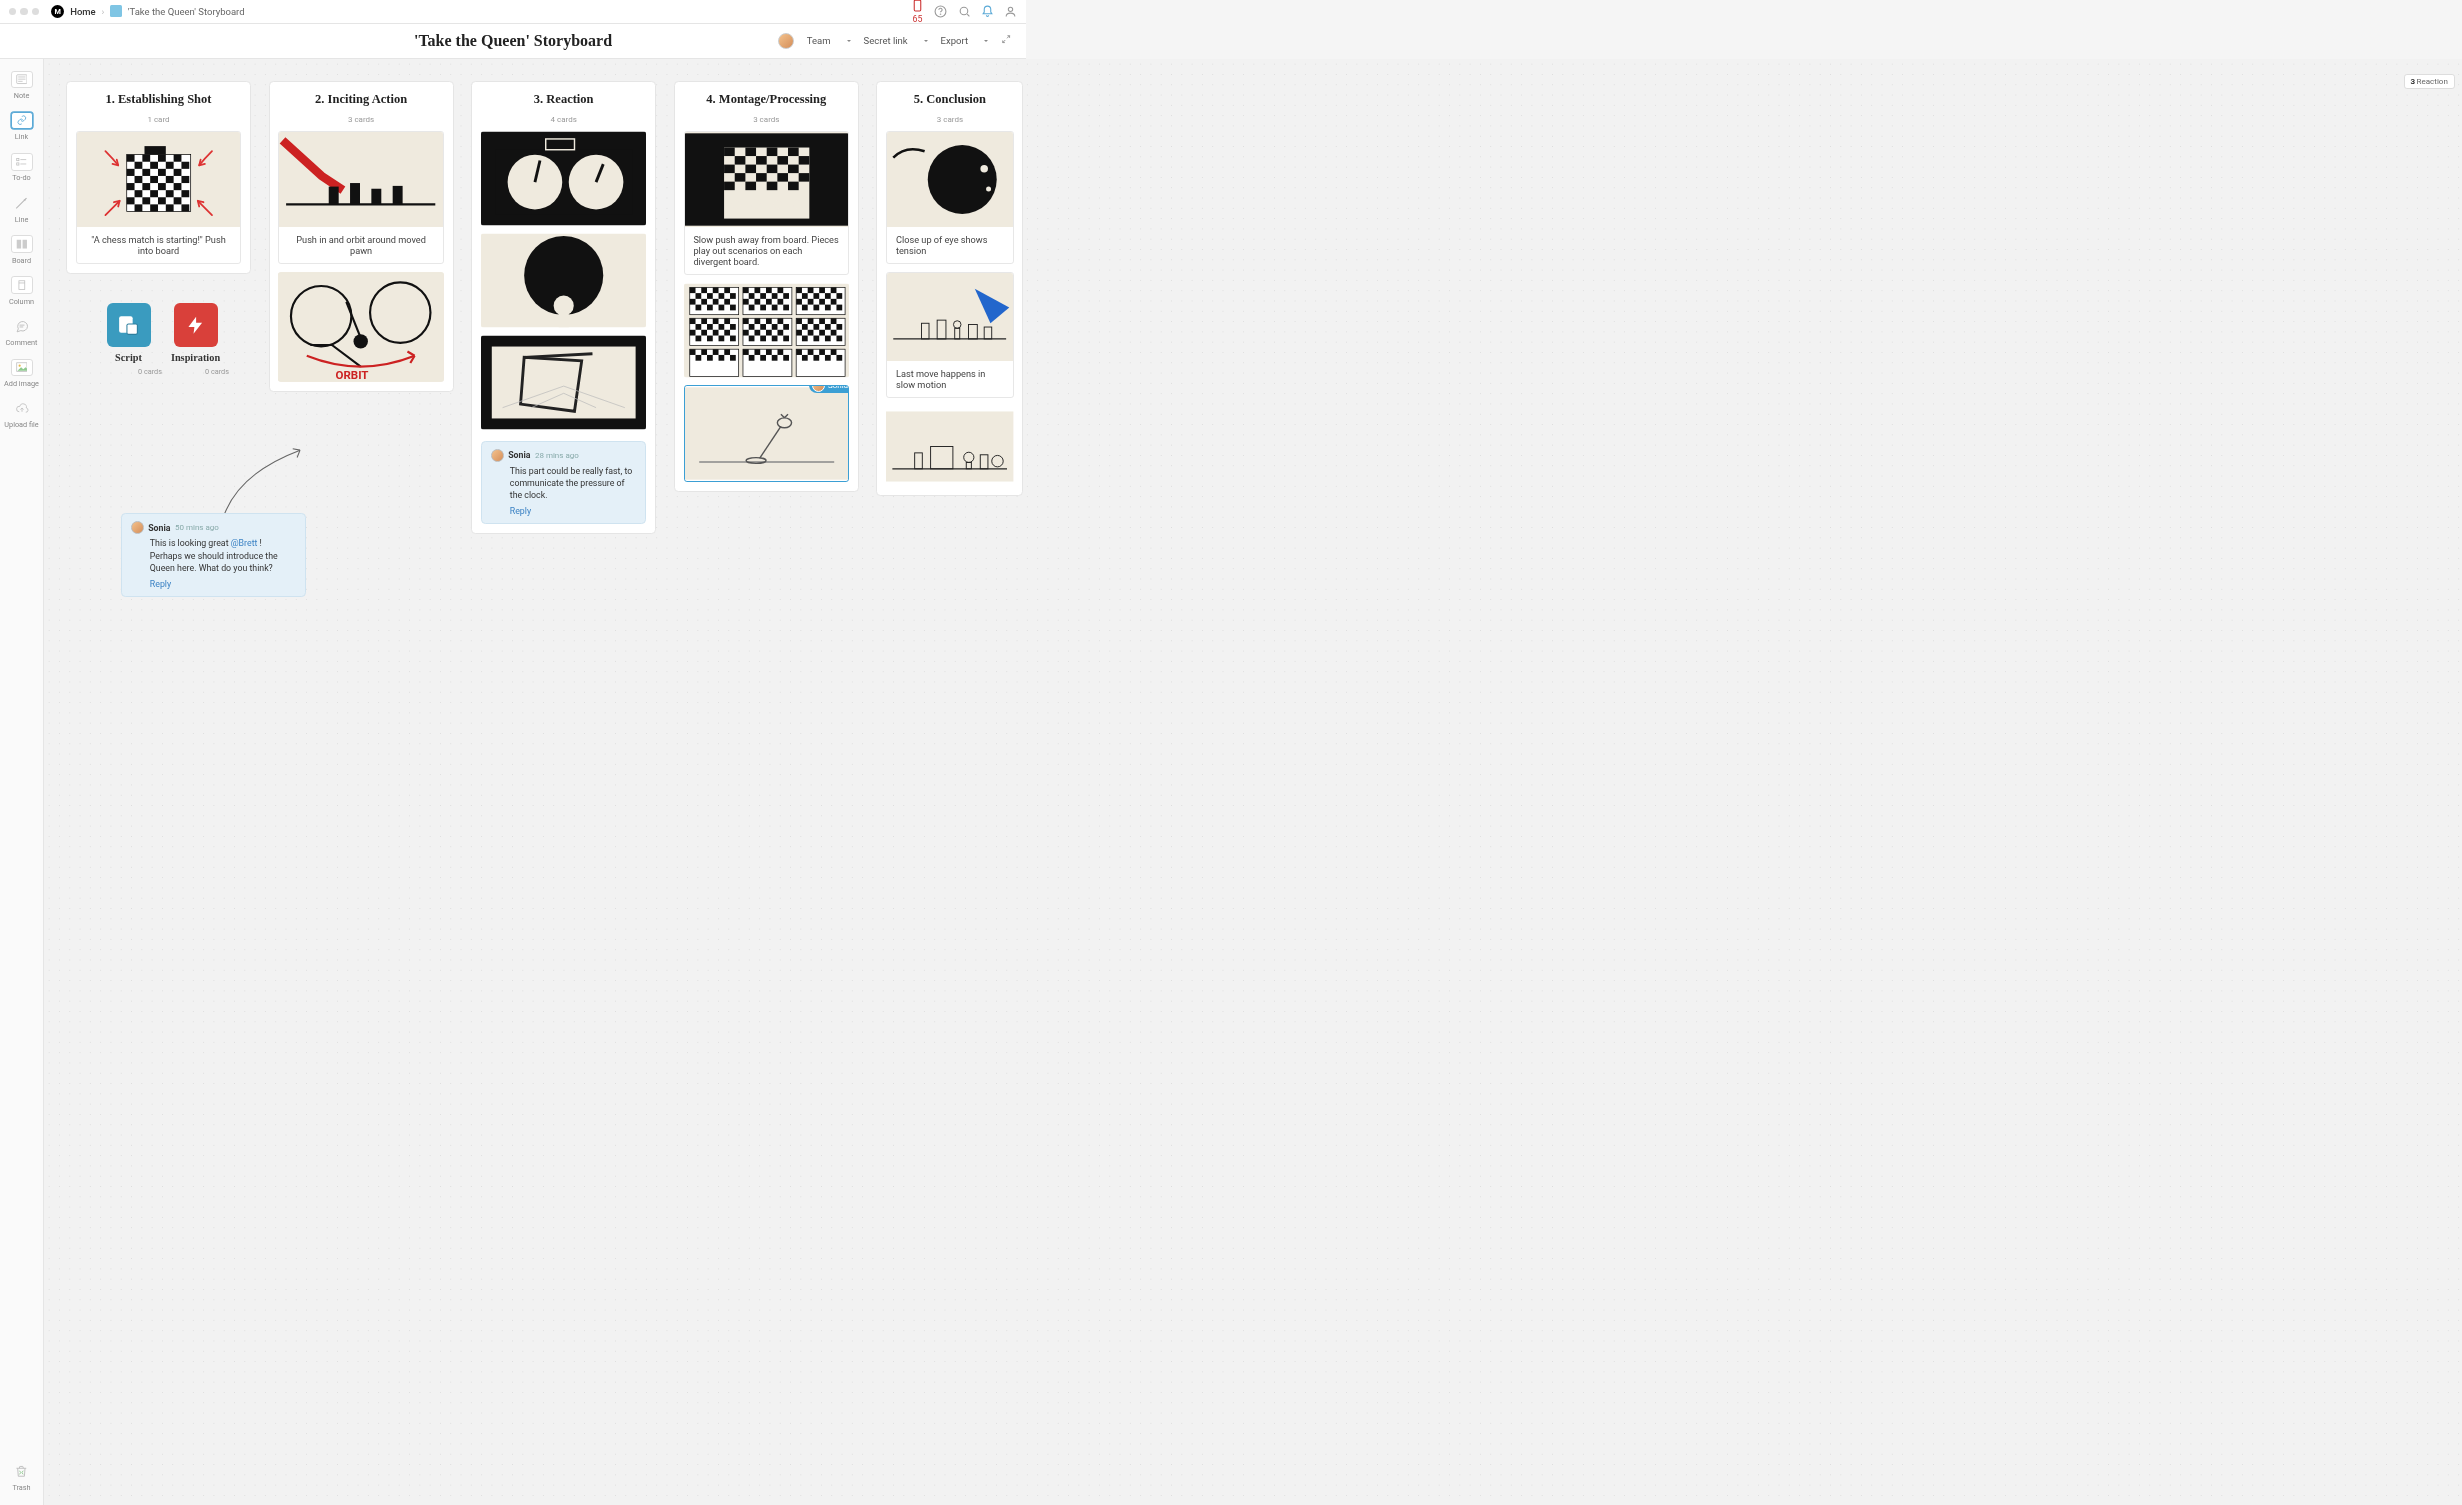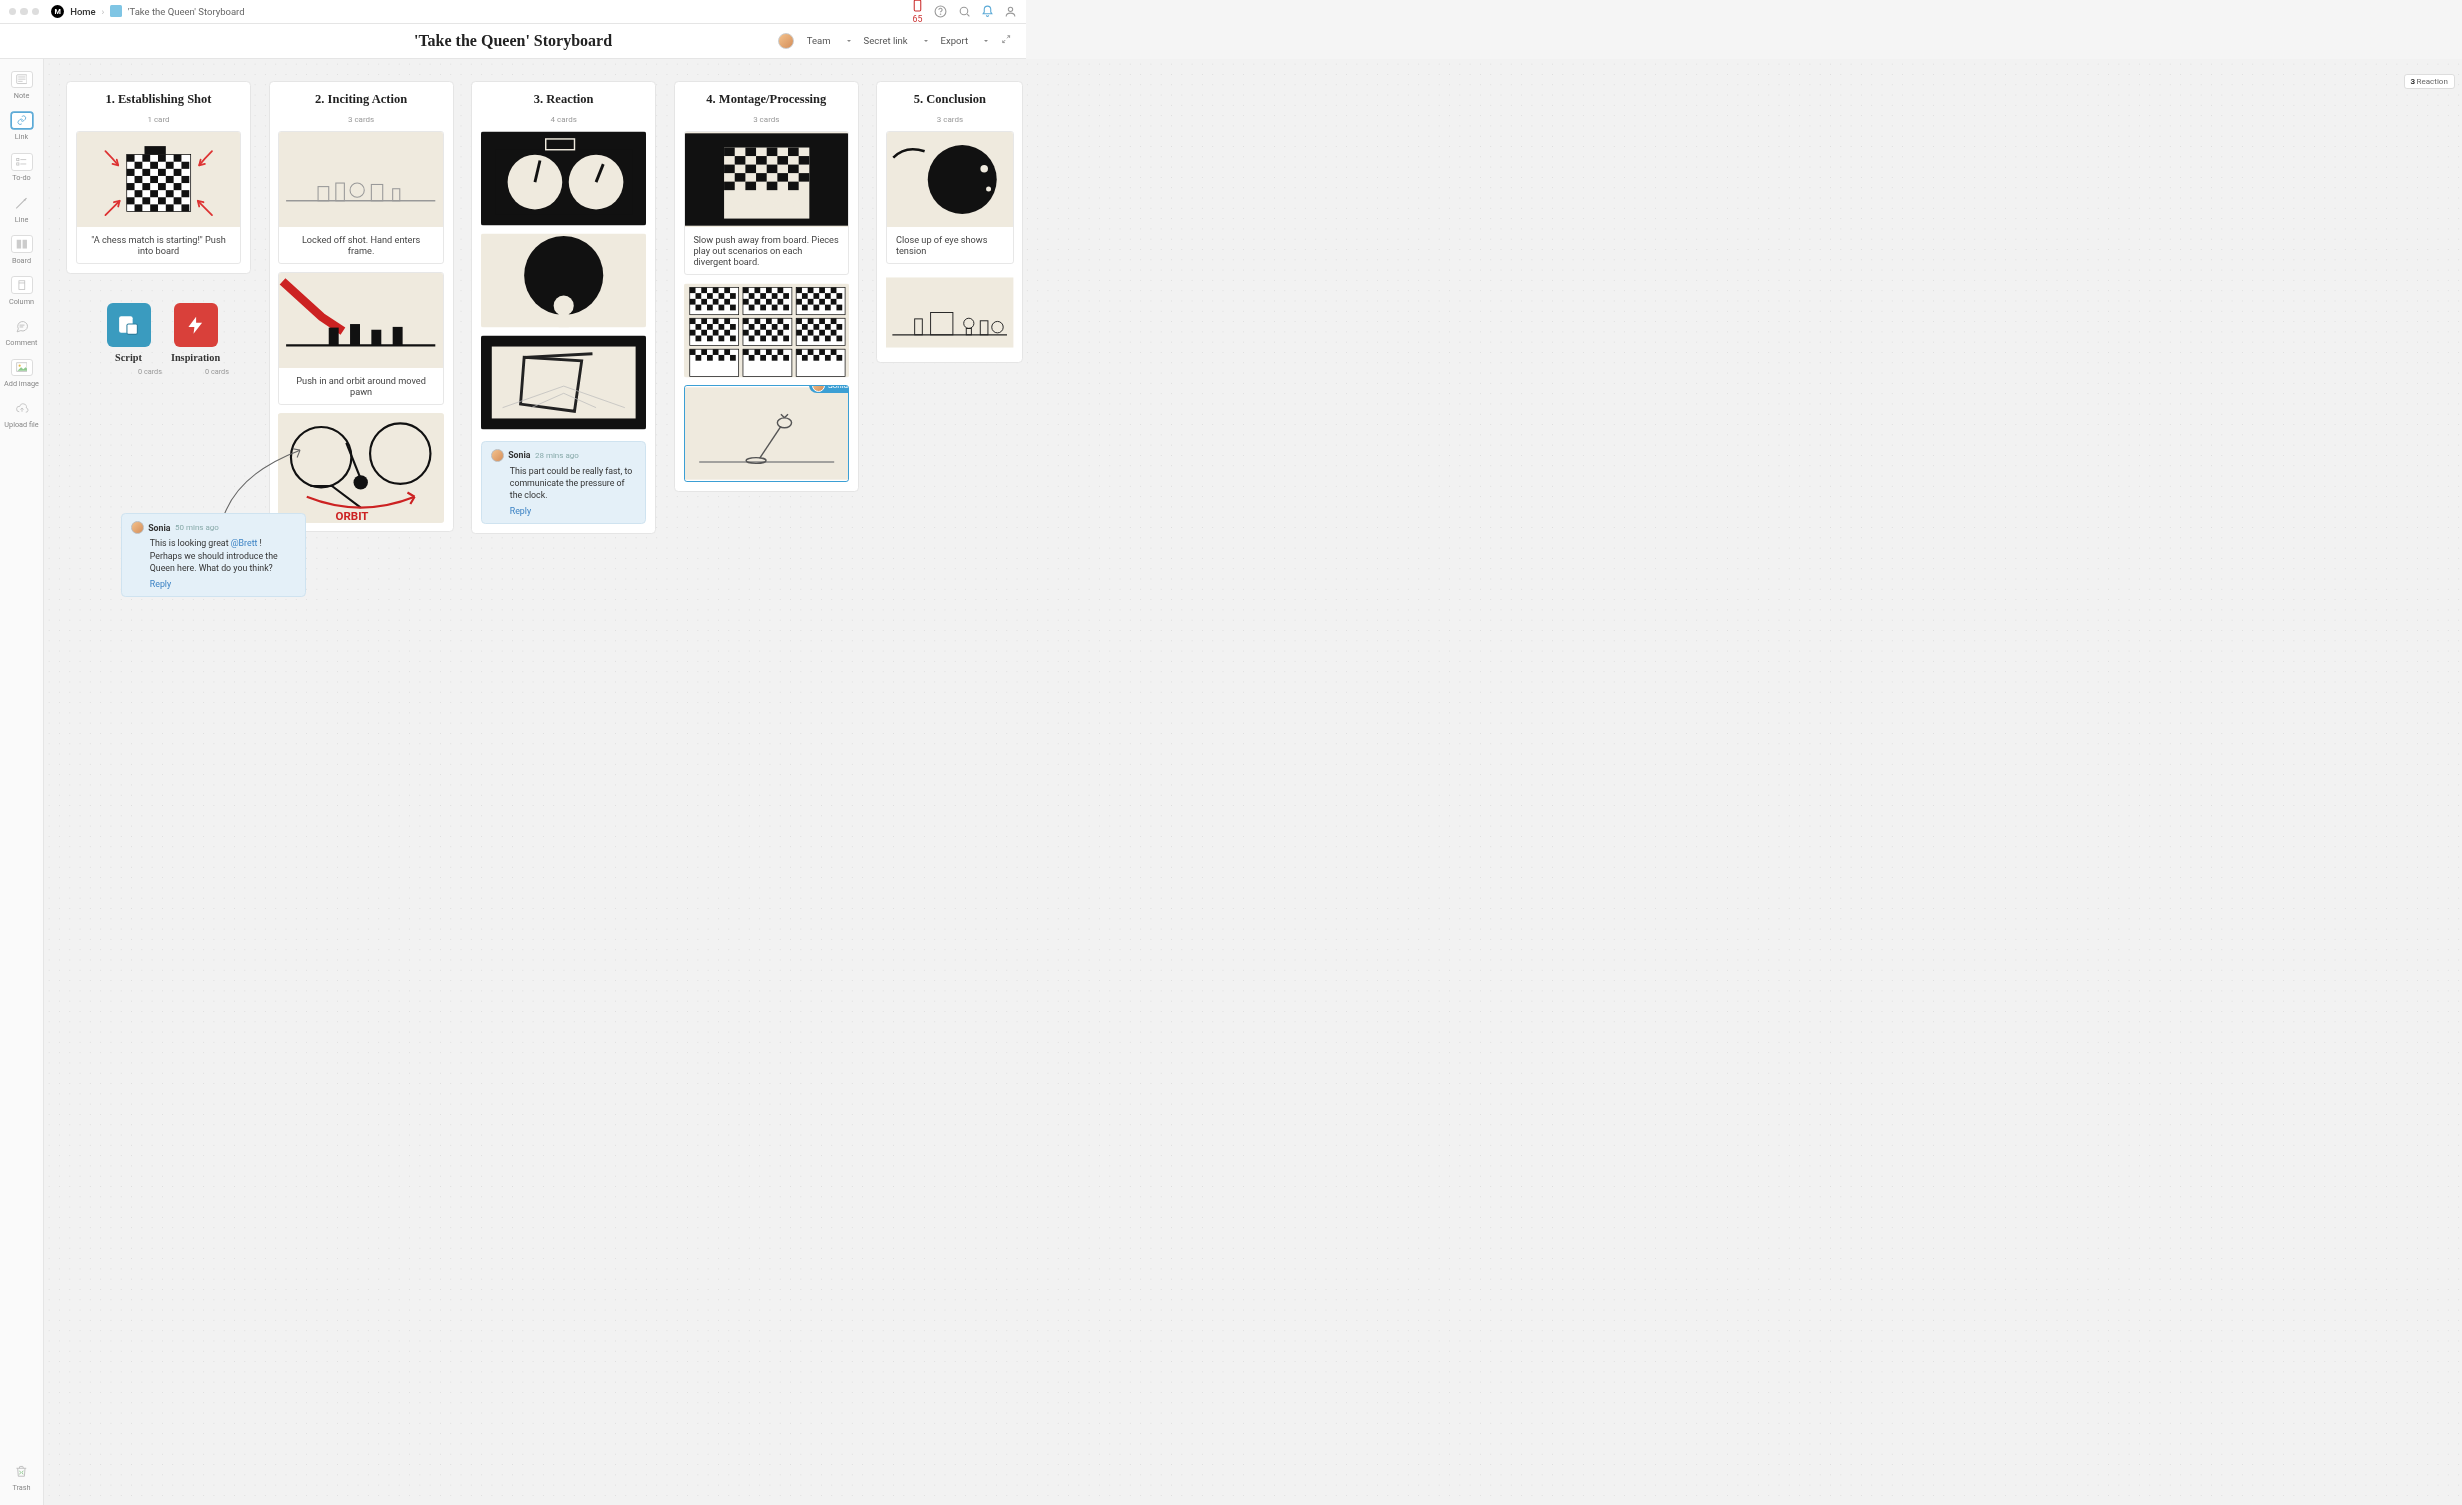--- a/index.html
+++ b/index.html
@@ -427,36 +427,20 @@
           </div>
           <div class="tile-title">Inspiration</div>
           <div class="tile-count">0 cards</div>
         </div>
       </div>
     </div>
 
     <div class="column">
       <div class="col-title">2. Inciting Action</div>
       <div class="col-count">3 cards</div>
-      <div class="card">
-        <div class="thumb" style="height:95px;">
-          <svg class="sk" viewBox="0 0 230 130">
-              <rect width="230" height="130" fill="#efeade"></rect>
-            <line x1="10" y1="95" x2="220" y2="95" stroke="#999" stroke-width="2"></line>
-            <g stroke="#999" fill="none" stroke-width="1.5">
-              <rect x="55" y="75" width="15" height="20"></rect>
-                <rect x="80" y="70" width="12" height="25"></rect>
-                <circle cx="110" cy="80" r="10"></circle>
-                <rect x="130" y="72" width="16" height="23"></rect>
-                <rect x="160" y="78" width="10" height="17"></rect>
-            </g>
-          </svg>
-        </div>
-        <div class="caption">Locked off shot. Hand enters frame.</div>
-      </div>
       <div class="card">
         <div class="thumb" style="height:95px;">
           <svg class="sk" viewBox="0 0 230 130">
               <rect width="230" height="130" fill="#efeade"></rect>
             <path d="M5 10 L60 60 L90 80" stroke="#c22" stroke-width="12" fill="none"></path>
             <line x1="10" y1="100" x2="220" y2="100" stroke="#111" stroke-width="3"></line>
             <g fill="#111">
                 <rect x="70" y="75" width="14" height="25"></rect>
                 <rect x="100" y="70" width="14" height="30"></rect>
                 <rect x="130" y="78" width="14" height="22"></rect>
@@ -778,20 +762,38 @@
           <svg class="sk" viewBox="0 0 200 130">
               <rect width="200" height="130" fill="#efeade"></rect>
             <circle cx="120" cy="65" r="55" fill="#111"></circle>
             <circle cx="155" cy="48" r="6" fill="#efeade"></circle>
             <circle cx="162" cy="80" r="4" fill="#efeade"></circle>
             <path d="M10 30 Q30 10 60 20" stroke="#111" stroke-width="4" fill="none"></path>
           </svg>
         </div>
         <div class="caption" style="text-align:left;">Close up of eye shows tension</div>
       </div>
+      <div class="card">
+        <div class="thumb" style="height:88px;">
+          <svg class="sk" viewBox="0 0 200 120">
+              <rect width="200" height="120" fill="#efeade"></rect>
+            <path d="M140 15 L195 45 L165 70 Z" fill="#26c"></path>
+            <line x1="10" y1="95" x2="190" y2="95" stroke="#222" stroke-width="2"></line>
+            <g stroke="#222" fill="none" stroke-width="1.5">
+              <rect x="55" y="70" width="12" height="25"></rect>
+                <rect x="80" y="65" width="14" height="30"></rect>
+                <circle cx="112" cy="72" r="6"></circle>
+                <rect x="108" y="78" width="8" height="17"></rect>
+                <rect x="130" y="72" width="14" height="23"></rect>
+                <rect x="155" y="76" width="12" height="19"></rect>
+            </g>
+          </svg>
+        </div>
+        <div class="caption" style="text-align:left;">Last move happens in slow motion</div>
+      </div>
       <div class="thumb-only">
         <div class="thumb" style="height:81px;">
           <svg class="sk" viewBox="0 0 200 110">
               <rect width="200" height="110" fill="#efeade"></rect>
             <line x1="10" y1="90" x2="190" y2="90" stroke="#222" stroke-width="2"></line>
             <g stroke="#222" fill="none" stroke-width="1.5">
               <rect x="45" y="65" width="12" height="25"></rect>
                 <rect x="70" y="55" width="35" height="35"></rect>
                 <circle cx="130" cy="72" r="8"></circle>
                 <rect x="126" y="80" width="8" height="10"></rect>

